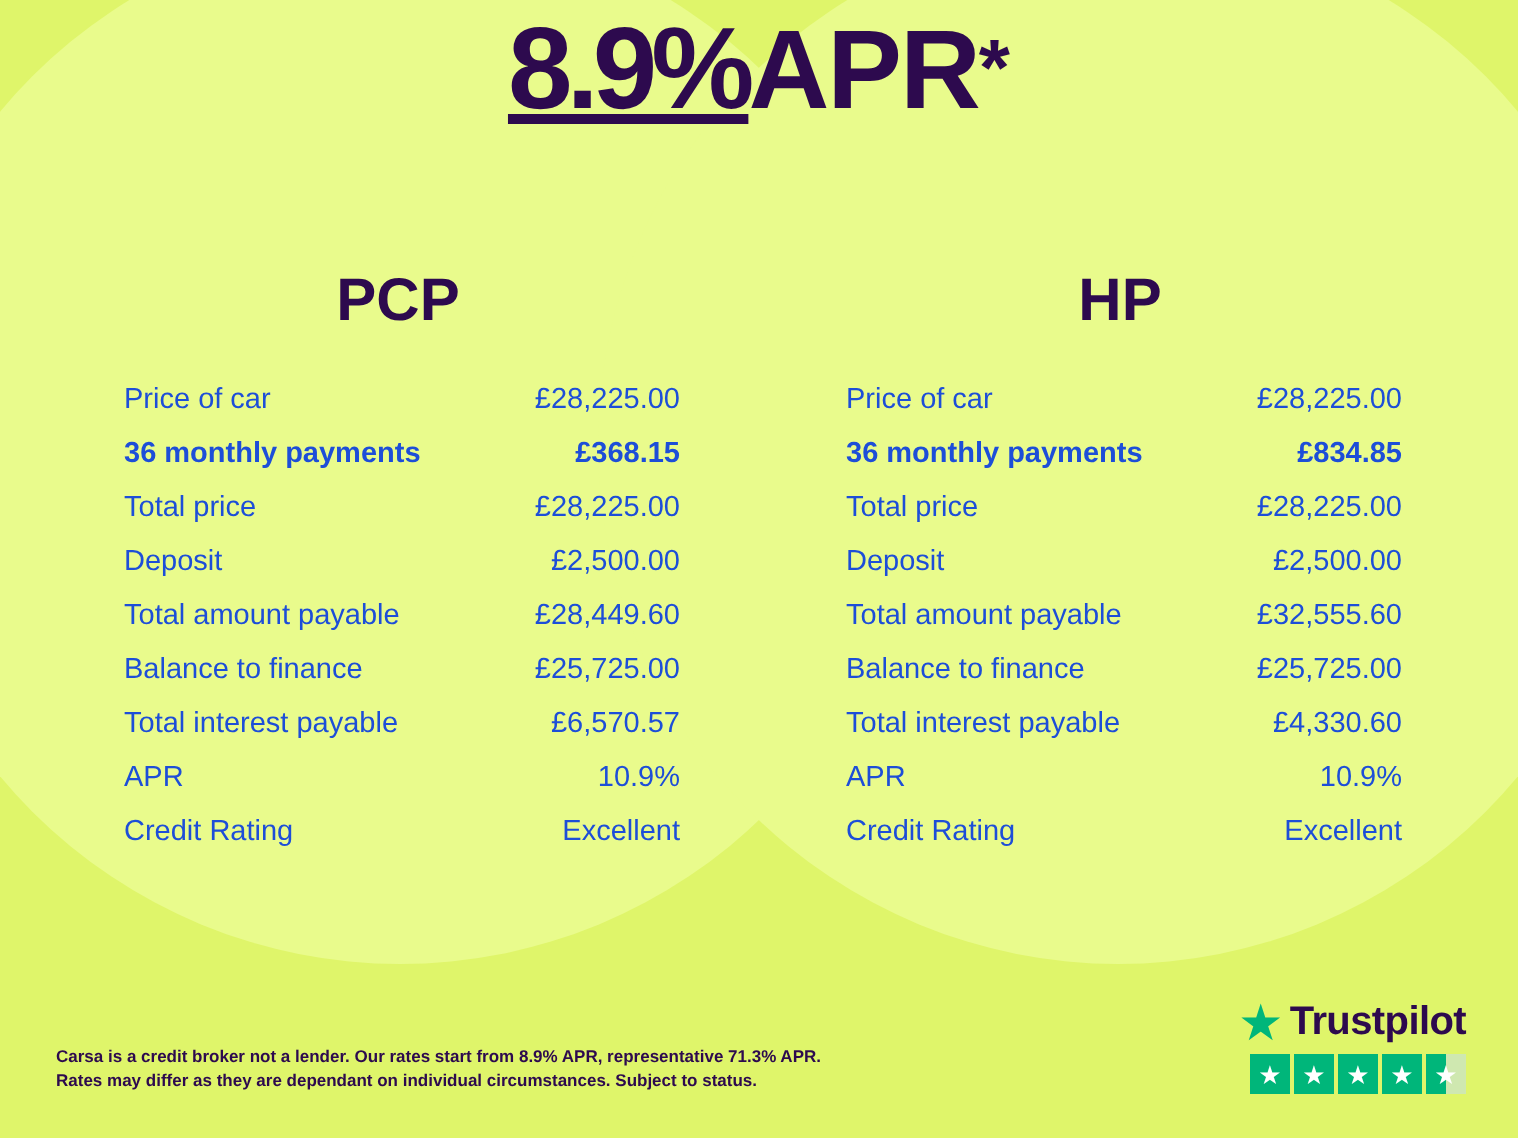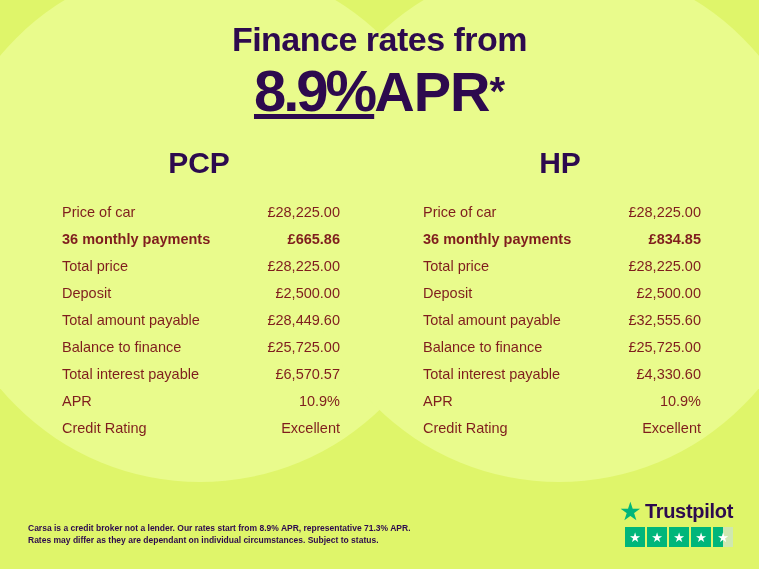--- a/index.html
+++ b/index.html
@@ -80,33 +80,34 @@
   }
   .columns {
     display: flex;
     justify-content: space-between;
     margin-top: 26px;
     padding: 0 34px;
     box-sizing: border-box;
   }
   .col {
     width: 330px;
+    margin-top: 44px;
   }
   .col-title {
     text-align: center;
     color: #2d0a4e;
     font-size: 30px;
     font-weight: bold;
     margin-bottom: 18px;
   }
   .row {
     display: flex;
     justify-content: space-between;
     align-items: flex-end;
-    color: #7f1d1d;
+    color: #1d4ed8;
     font-size: 14.5px;
     padding: 5.5px 24px 5.5px 28px;
   }
   .row.bold {
     font-weight: bold;
     gap: 46px;
   }
   .row .label {
     text-align: left;
   }
@@ -178,38 +179,37 @@
 </style>
 </head>
 <body>
 
 <div class="stage">
   <div class="blob blob-left"></div>
   <div class="blob blob-right"></div>
 
   <div class="content">
 
-    <div class="headline">Finance rates from</div>
 
     <div class="rate-line">
       <span class="rate-big">8.9%</span><span class="rate-apr">APR</span><span class="rate-star">*</span>
     </div>
 
     <div class="columns">
 
       <div class="col">
         <div class="col-title">PCP</div>
 
         <div class="row">
           <span class="label">Price of car</span>
           <span class="value">£28,225.00</span>
         </div>
         <div class="row bold">
           <span class="label">36 monthly payments</span>
-          <span class="value">£665.86</span>
+          <span class="value">£368.15</span>
         </div>
         <div class="row">
           <span class="label">Total price</span>
           <span class="value">£28,225.00</span>
         </div>
         <div class="row">
           <span class="label">Deposit</span>
           <span class="value">£2,500.00</span>
         </div>
         <div class="row">

